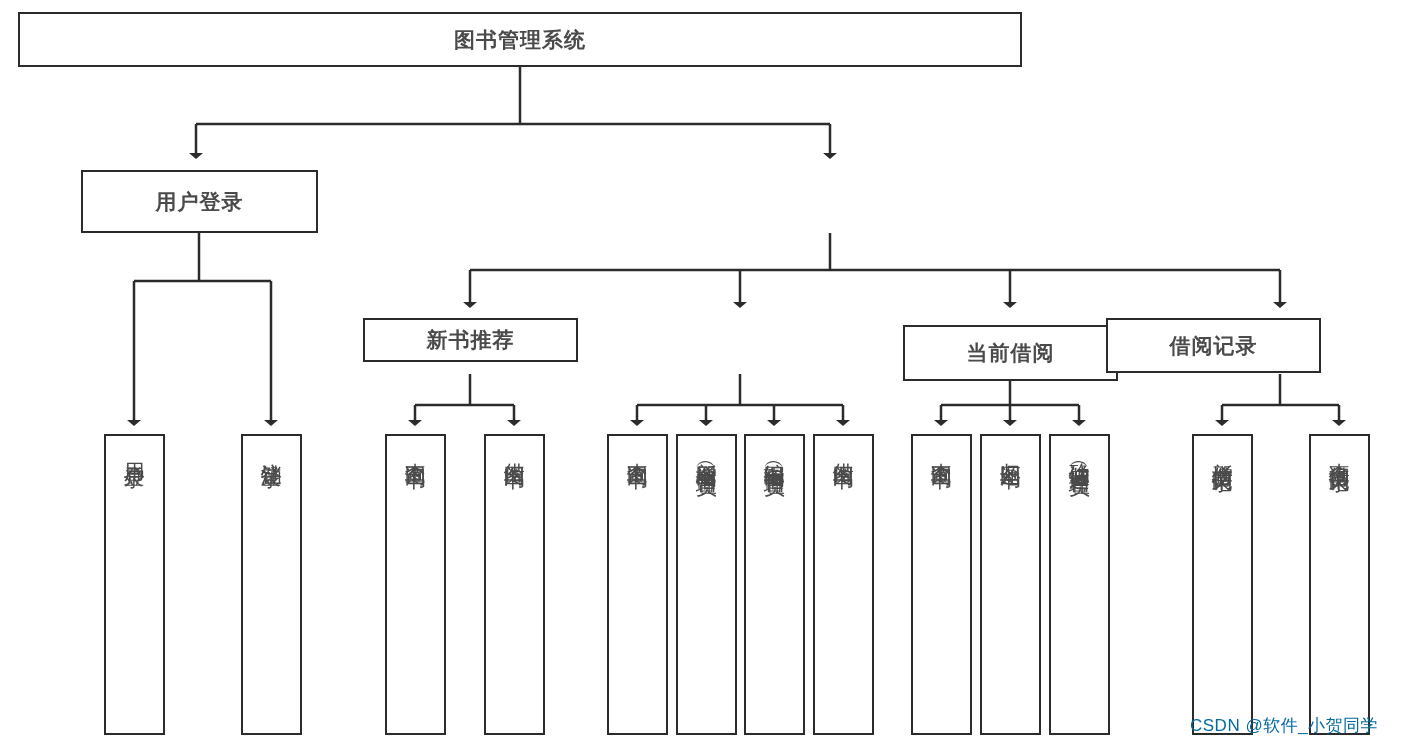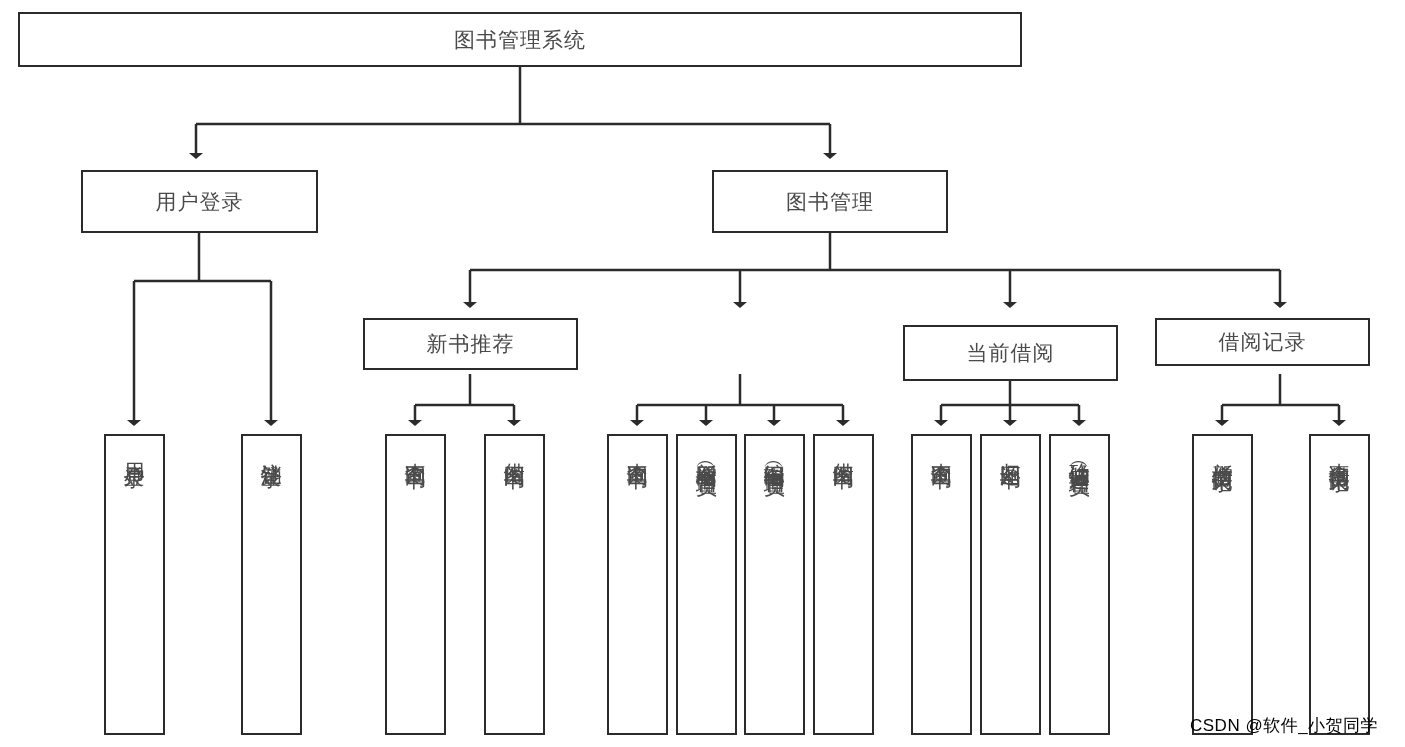--- a/index.html
+++ b/index.html
@@ -33,39 +33,40 @@
     display: flex;
     align-items: center;
     justify-content: center;
     color: #4a4a4a;
     overflow: hidden;
   }
   .node-h {
     font-size: 21px;
     letter-spacing: 1px;
     white-space: nowrap;
+    font-weight: bold;
   }
   .node-v {
     align-items: flex-start;
     justify-content: center;
     padding-top: 10px;
   }
   .node-v .vlabel {
     writing-mode: vertical-rl;
     text-orientation: upright;
     font-size: 21px;
     line-height: 1.32;
     letter-spacing: 2px;
     color: #4a4a4a;
     white-space: nowrap;
   }
   .watermark {
     position: absolute;
     font-size: 17px;
-    color: #000000;
+    color: #0369a1;
     white-space: nowrap;
     letter-spacing: 0.5px;
   }
 </style>
 </head>
 <body>
 
 <div id="stage">
 
   <svg id="wires" viewBox="0 0 1405 747" width="1405" height="747">
@@ -118,31 +119,28 @@
     </g>
   </svg>
 
   <div class="node node-h" style="left:18px; top:12px; width:1004px; height:55px;">
     <span>图书管理系统</span>
   </div>
 
   <div class="node node-h" style="left:81px; top:170px; width:237px; height:63px;">
     <span>用户登录</span>
   </div>
-  <div class="node node-h" style="left:712px; top:170px; width:236px; height:63px;">
-    <span>图书管理</span>
-  </div>
 
-  <div class="node node-h" style="left:363px; top:318px; width:215px; height:52px;">
+  <div class="node node-h" style="left:363px; top:318px; width:215px; height:44px;">
     <span>新书推荐</span>
   </div>
   <div class="node node-h" style="left:903px; top:318px; width:215px; height:56px;margin-top:7px;">
     <span>当前借阅</span>
   </div>
-  <div class="node node-h" style="left:1155px; top:318px; width:215px; height:48px;">
+  <div class="node node-h" style="left:1106px; top:318px; width:215px; height:55px;">
     <span>借阅记录</span>
   </div>
 
   <div class="node node-v" style="left:104px; top:434px; width:61px; height:301px;">
     <span class="vlabel">用户登录</span>
   </div>
   <div class="node node-v" style="left:241px; top:434px; width:61px; height:301px;">
     <span class="vlabel">注销登录</span>
   </div>
 

